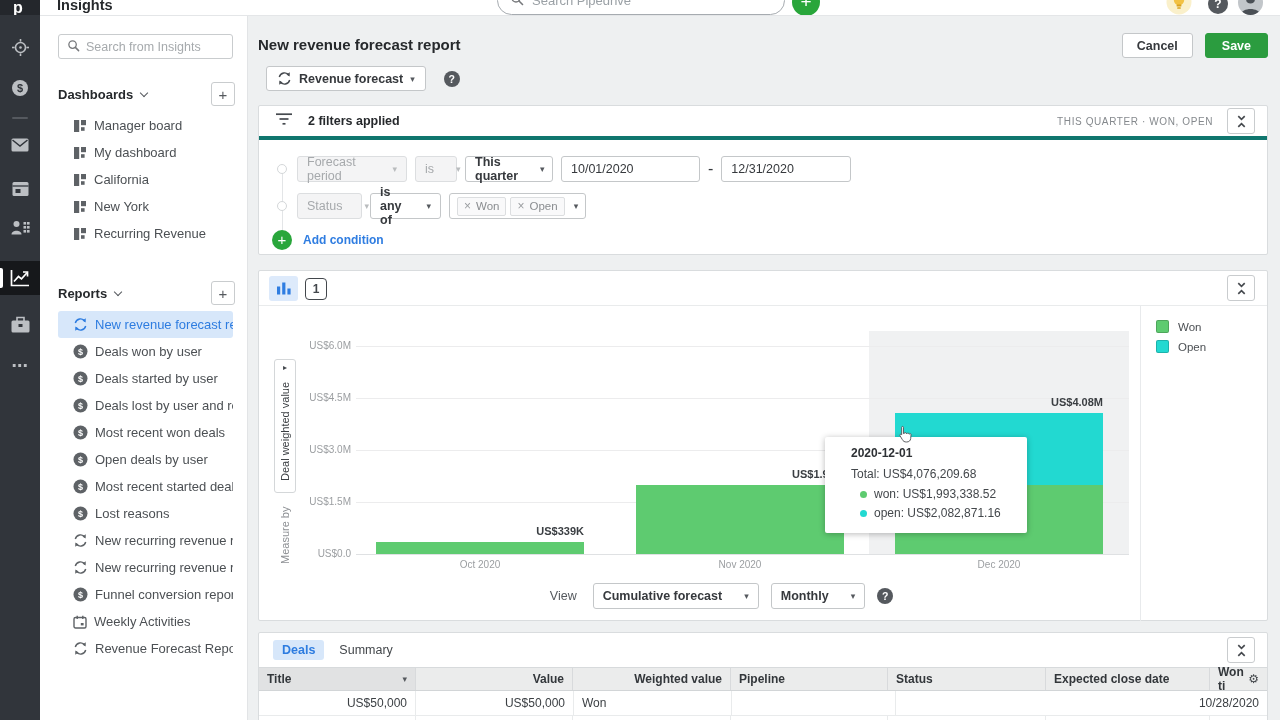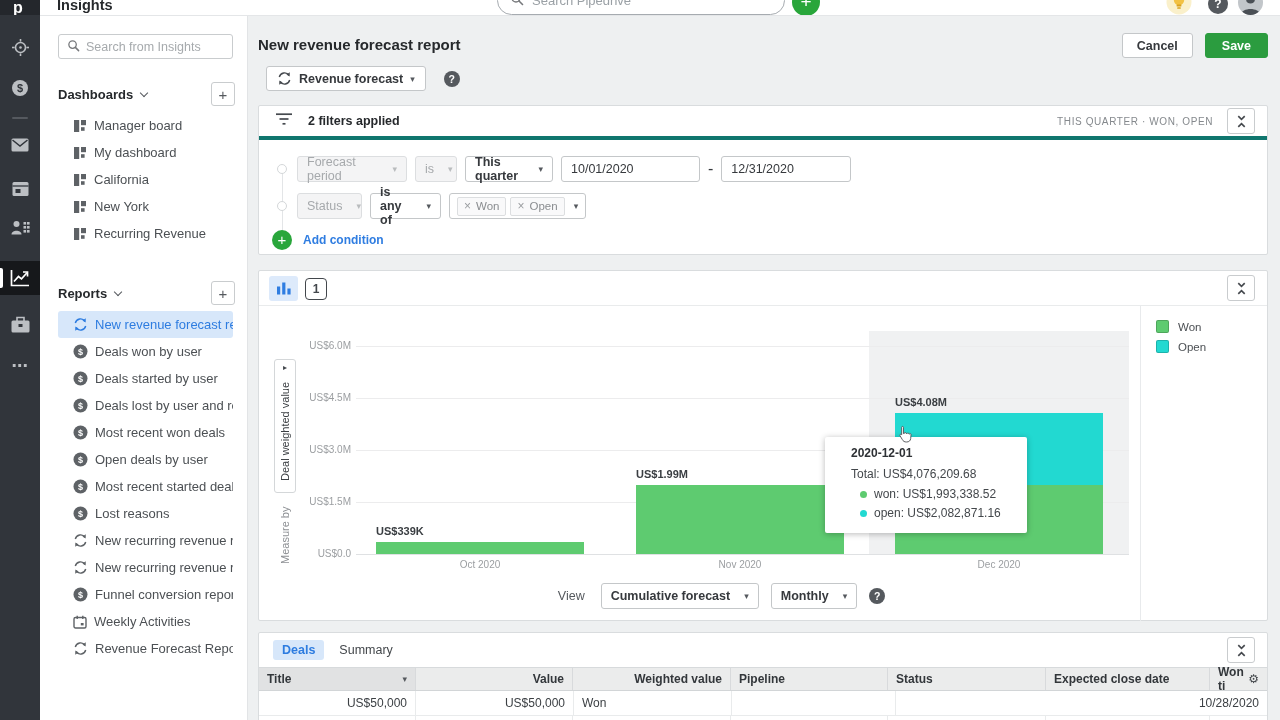--- a/index.html
+++ b/index.html
@@ -60,21 +60,21 @@
 
   
   .filters-card { top:89px; height:150px; }
   .filters-head { height:34px; border-bottom:4px solid #0f766e; display:flex; align-items:center; padding:0 12px 0 16px; }
   .filters-title { margin-left:15px; font-size:12.5px; font-weight:bold; color:#26292c; }
   .filters-summary { margin-left:auto; margin-right:14px; font-size:10px; letter-spacing:.6px; color:#85898d; }
   .collapse-btn { width:28px; height:26px; border:1px solid #c9ccce; border-radius:3px; background:#fff; display:inline-flex; align-items:center; justify-content:center; cursor:pointer; flex:none; }
   .conn-line { position:absolute; left:23px; top:64px; width:1px; height:68px; background:#e3e5e7; }
   .conn-dot { position:absolute; left:18px; width:10px; height:10px; border:1px solid #d4d7d9; border-radius:50%; background:#fff; }
   .frow { position:absolute; left:38px; height:26px; display:flex; gap:8px; align-items:center; }
-  .fld { height:26px; border-radius:3px; display:flex; align-items:center; justify-content:space-between; padding:0 9px; font-size:12.5px; gap:14px; }
+  .fld { height:26px; border-radius:3px; display:flex; align-items:center; justify-content:space-between; padding:0 9px; font-size:12.5px; gap:22px; }
   .fld.dis { background:#f4f4f5; border:1px solid #dcdee0; color:#a6a9ac; }
   .fld.en { background:#fff; border:1px solid #c4c7c9; color:#36393d; font-weight:600; cursor:pointer; }
   .date-input { height:26px; border:1px solid #c4c7c9; border-radius:3px; padding:0 9px; font-size:12.5px; font-family:inherit; color:#36393d; outline:none; }
   .chipbox { height:26px; border:1px solid #c4c7c9; border-radius:3px; display:flex; align-items:center; gap:4px; padding:0 7px; background:#fff; }
   .chip { height:19px; border:1px solid #dcdee0; background:#f9f9fa; border-radius:2px; display:flex; align-items:center; gap:5px; padding:0 6px; font-size:11.5px; color:#8a8d90; }
   .chip .x { cursor:pointer; color:#9a9da0; font-size:12px; }
   .add-cond { position:absolute; left:13px; top:124px; display:flex; align-items:center; gap:11px; cursor:pointer; }
   .plus-circle { width:20px; height:20px; border-radius:50%; background:#29a63b; color:#fff; font-size:15px; line-height:19px; text-align:center; }
   .add-cond-label { font-size:12px; font-weight:600; color:#2f7de1; }
 
@@ -92,21 +92,21 @@
   .hover-band { position:absolute; left:610px; top:25px; width:260px; height:223px; background:#f0f1f2; }
   .gl { position:absolute; left:97px; width:773px; height:1px; background:#ececed; }
   .gl.base { background:#dfe1e3; }
   .ytick { position:absolute; left:30px; width:62px; text-align:right; font-size:10px; color:#9b9ea1; }
   .xtick { position:absolute; top:253px; width:208px; text-align:center; font-size:10px; color:#9b9ea1; }
   .bar-col { position:absolute; bottom:67px; width:208px; display:flex; flex-direction:column; }
   .bar-col[data-bar="0"], .xtick[data-x="0"] { left:117px; }
   .bar-col[data-bar="1"], .xtick[data-x="1"] { left:377px; }
   .bar-col[data-bar="2"], .xtick[data-x="2"] { left:636px; }
   .seg { width:100%; }
-  .bar-total { position:absolute; top:-17px; left:0; width:100%; text-align:left; font-size:11px; font-weight:bold; color:#3a3e42; }
+  .bar-total { position:absolute; top:-17px; left:0; width:100%; text-align:right; font-size:11px; font-weight:bold; color:#3a3e42; }
   .measure-box { position:absolute; left:15px; top:53px; width:22px; height:134px; border:1px solid #d4d7d9; border-radius:3px; background:#fff; cursor:pointer; }
   .measure-box .arrow { position:absolute; top:3px; left:0; width:100%; text-align:center; font-size:8px; color:#43474c; }
   .vtext { position:absolute; left:0; top:12px; bottom:2px; width:100%; writing-mode:vertical-rl; transform:rotate(180deg); font-size:11px; color:#3a3e42; display:flex; align-items:center; justify-content:center; }
   .measure-by { position:absolute; left:15px; top:196px; width:22px; height:66px; writing-mode:vertical-rl; transform:rotate(180deg); font-size:11px; color:#8d9094; display:flex; align-items:center; justify-content:center; }
   .tooltip { position:absolute; left:566px; top:131px; background:#fff; box-shadow:0 1px 6px rgba(0,0,0,.28); border-radius:2px; padding:9px 26px 10px; z-index:5; white-space:nowrap; }
   .tt-date { font-size:12px; font-weight:bold; color:#2e3135; margin-bottom:7px; }
   .tt-total { font-size:12px; color:#43474b; margin-bottom:4px; }
   .tt-item { display:flex; align-items:center; gap:7px; font-size:12px; color:#43474b; line-height:19px; padding-left:9px; }
   .dot { width:7px; height:7px; border-radius:50%; flex:none; }
   .cursor-hand { position:absolute; left:636px; top:119px; z-index:6; }

